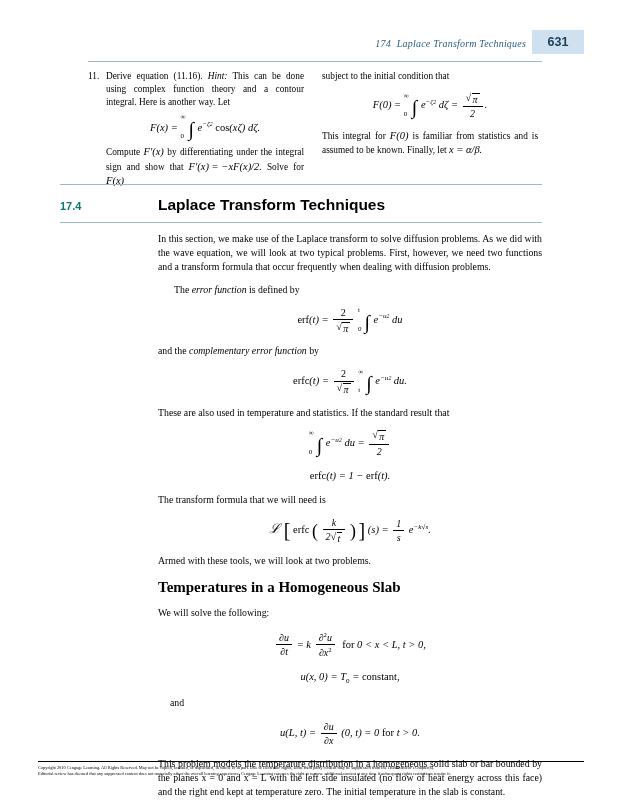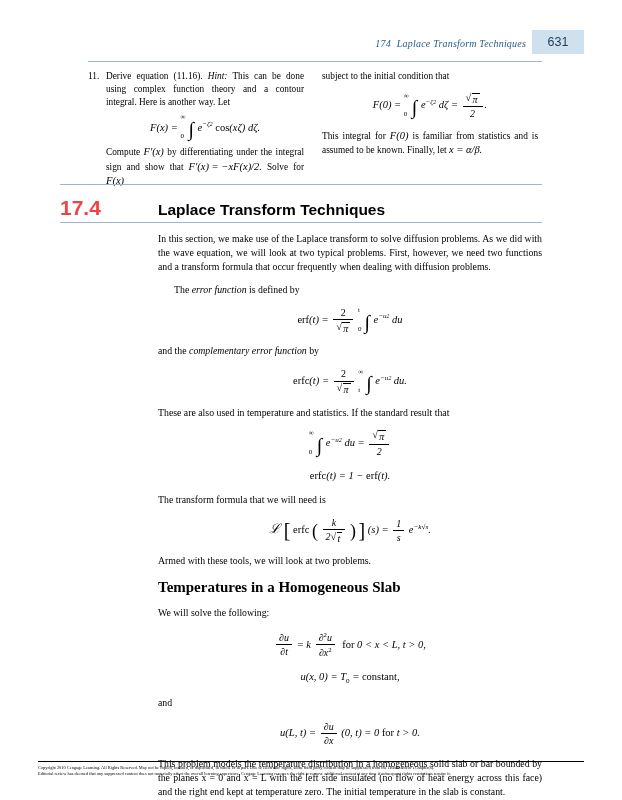--- a/index.html
+++ b/index.html
@@ -54,21 +54,21 @@
   }
   .page-number-box {
     position: absolute;
     top: 30px;
     right: 38px;
     width: 52px;
     height: 24px;
     background: #cfe0ee;
     color: #1c3c57;
     font-family: "Liberation Sans", sans-serif;
-    font-weight: normal;
+    font-weight: bold;
     font-size: 12.5px;
     display: flex;
     align-items: center;
     justify-content: center;
   }
 
   
   .exercise-area {
     position: absolute;
     top: 70px;
@@ -217,23 +217,23 @@
     position: absolute;
     left: 60px;
     top: 196px;
     width: 482px;
     display: flex;
     align-items: baseline;
   }
   .section-num {
     font-family: "Liberation Sans", sans-serif;
     font-weight: bold;
-    font-size: 21px;
+    font-size: 11px;
     width: 98px;
-    color: #ef4444;
+    color: #0f766e;
   }
   .section-title {
     font-family: "Liberation Sans", sans-serif;
     font-weight: bold;
     font-size: 15.5px;
     color: #000;
   }
 
   
   .body-area {
@@ -252,21 +252,21 @@
   .sub-head {
     font-weight: bold;
     font-size: 15px;
     margin: 1px 0 8px 0;
   }
   .eqline {
     text-align: center;
     margin: 10px 0 10px 0;
   }
   .left-word {
-    margin: 8px 0 8px 0;
+    margin: 8px 0 8px 12px;
   }
 
   
   .footer {
     position: absolute;
     left: 38px;
     bottom: 22px;
     width: 546px;
   }
   .footer-rule {

